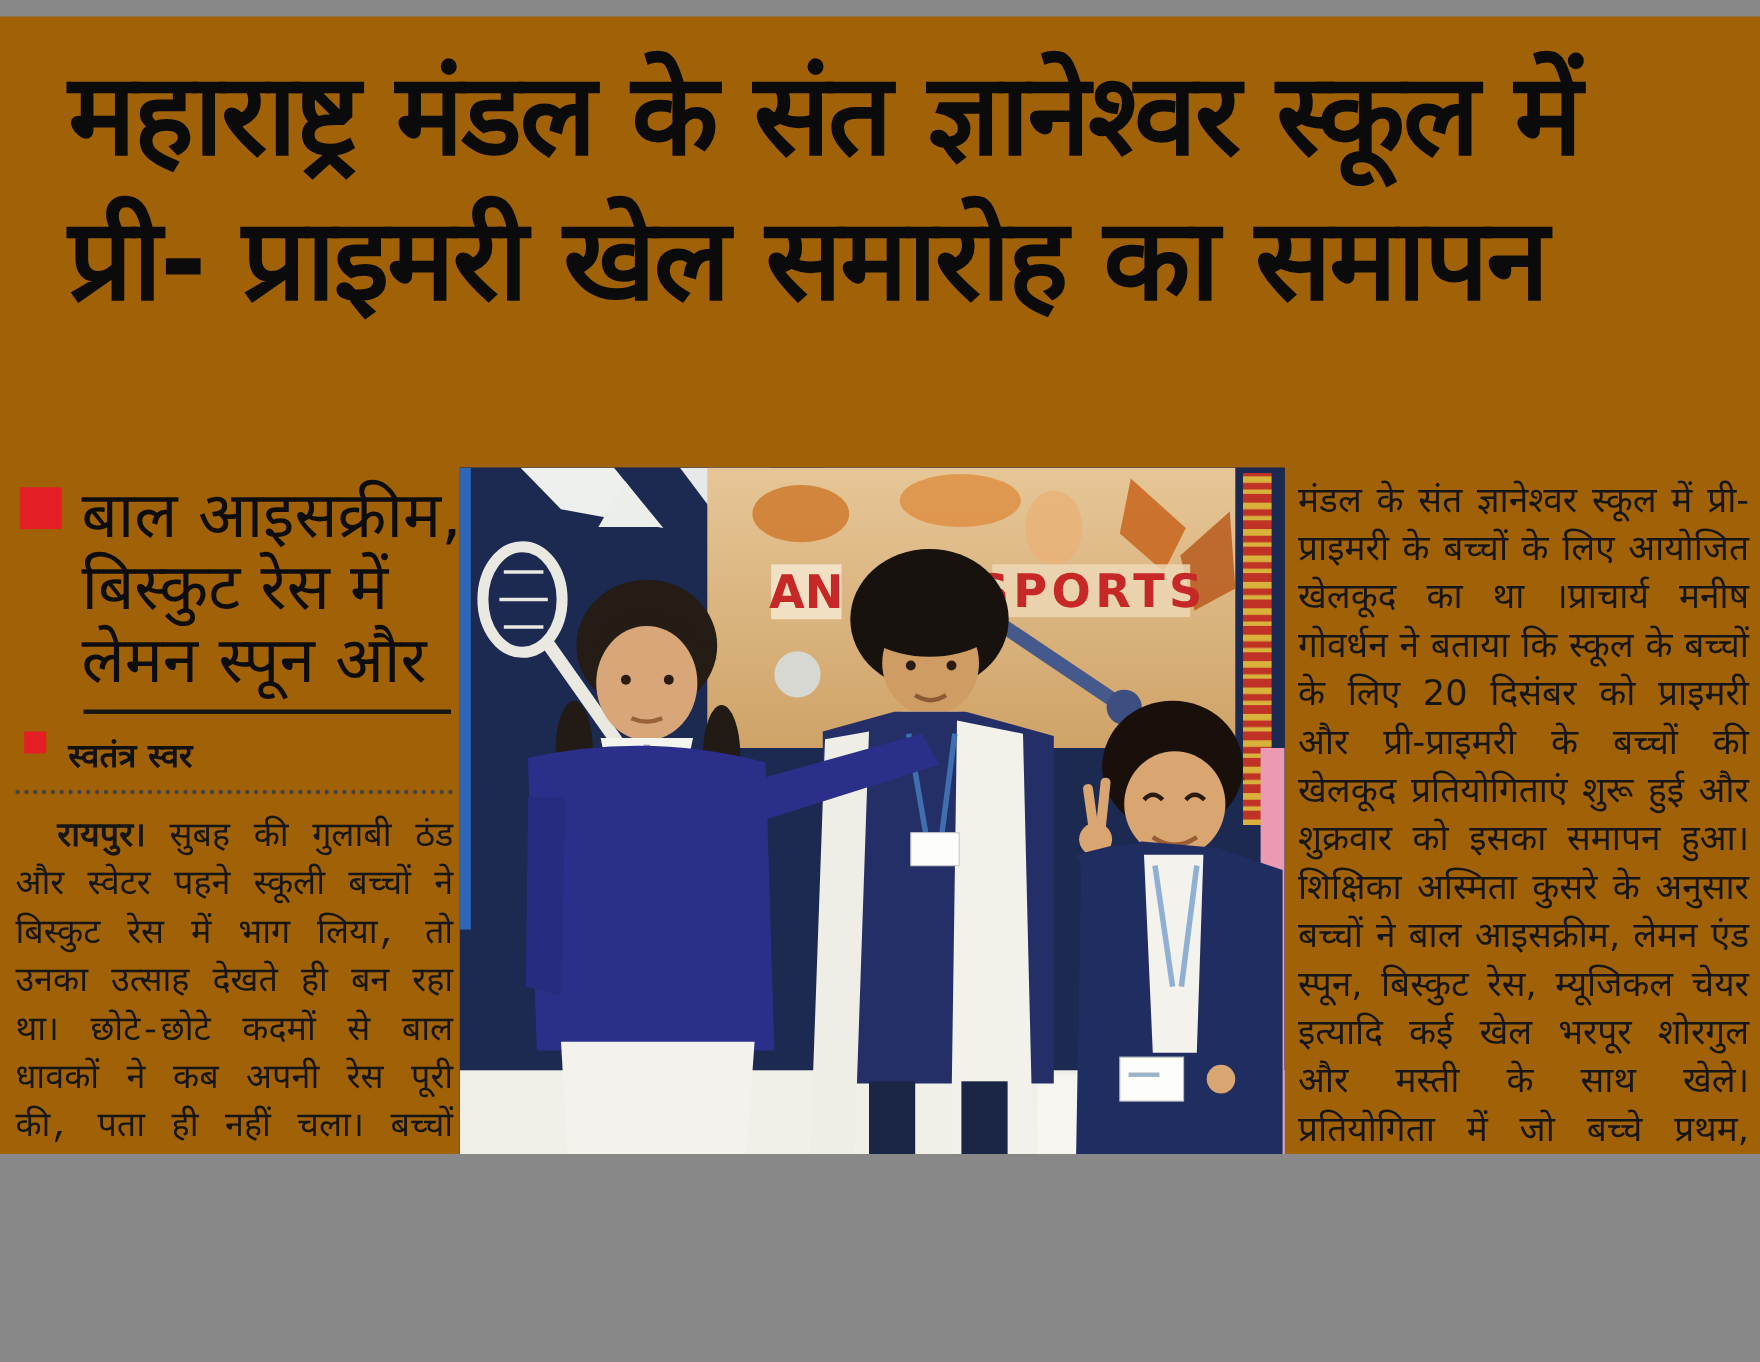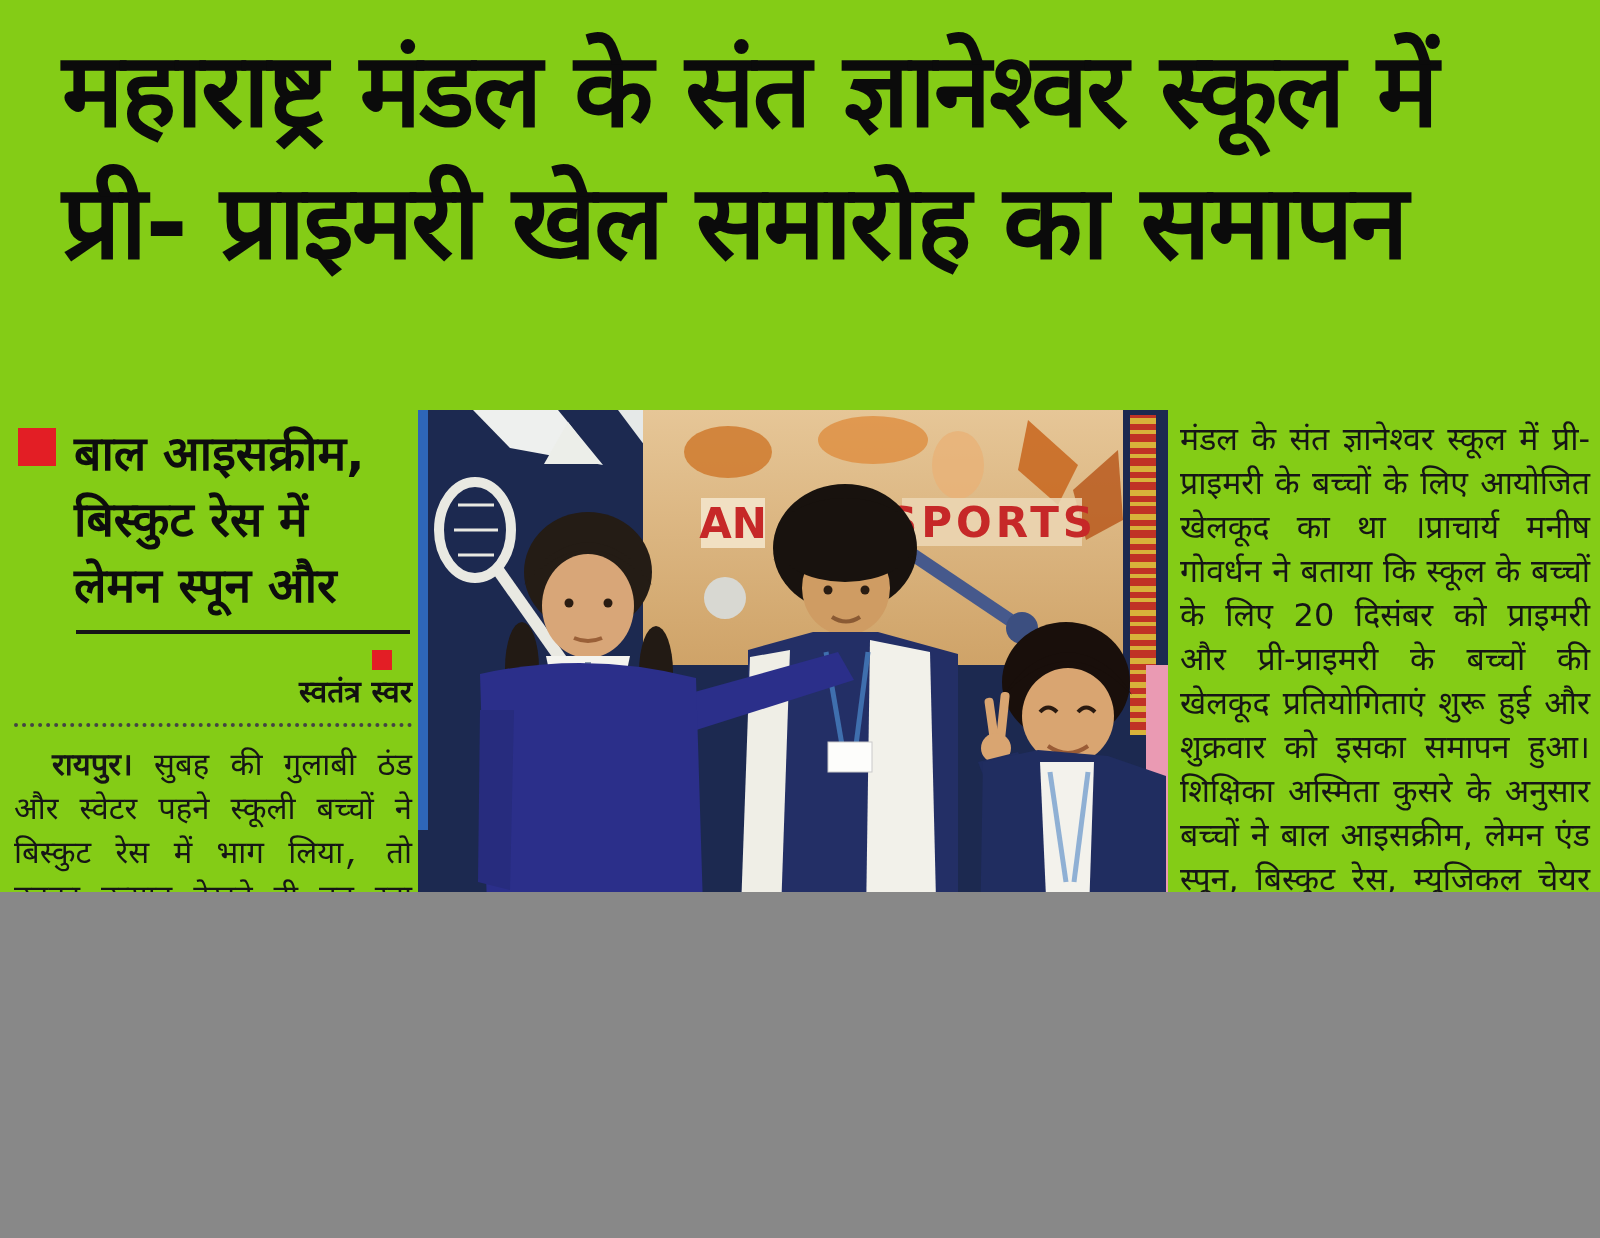--- a/index.html
+++ b/index.html
@@ -1,44 +1,45 @@
 <!DOCTYPE html>
 <html><head>
 <meta charset="utf-8">
 <style>
   * { margin:0; padding:0; box-sizing:border-box; }
   html,body { background:#888; }
   .page {
-    position:relative; width:1600px; height:892px;
-    background:#84cc16; overflow:hidden;
+    position:relative; width:1600px; height:1034px;
+    background:#a16207; overflow:hidden;
     font-family:"DejaVu Sans", sans-serif;
     color:#121212;
+    margin-top:15px;
   }
   
   .headline {
     position:absolute; left:62px; top:28px; width:1482px;
     font-weight:bold; color:#0b0b0b;
     font-size:103px; line-height:1.22; letter-spacing:-2px;
   }
   .headline .hl-line { display:block; white-space:nowrap; }
   .headline .hl-line + .hl-line { margin-top:6px; }
   
   .left-col { position:absolute; left:14px; top:420px; width:398px; }
   .subhead { display:flex; align-items:flex-start; }
   .subhead .bullet {
     flex:0 0 auto; width:38px; height:38px; background:#e31e25; margin:8px 18px 0 4px;
   }
   .subhead .subhead-text {
-    font-size:48px; line-height:66px; font-weight:bold; color:#0d0d0d;
+    font-size:58px; line-height:66px; font-weight:normal; color:#0d0d0d;
   }
   .subhead .subhead-text span { display:block; white-space:nowrap; }
   .subhead-rule {
     margin:12px 2px 16px 62px; border-bottom:4px solid #161616;
   }
-  .byline { display:flex; align-items:flex-end; margin-left:8px;flex-direction:column; }
+  .byline { display:flex; align-items:flex-start; margin-left:8px; }
   .byline .bullet-sm {
     width:20px; height:20px; background:#e31e25; margin-right:20px; flex:0 0 auto;
   }
   .byline .byline-text { font-size:30px; font-weight:bold; color:#111; white-space:nowrap; }
   .dotted-rule { margin:12px 0 18px 0; border-bottom:4px dotted #444; }
   .body-copy {
     font-size:31px; line-height:44px; text-align:justify; text-justify:inter-word;
     color:#161616;
   }
   .body-copy .dateline { font-weight:bold; }

